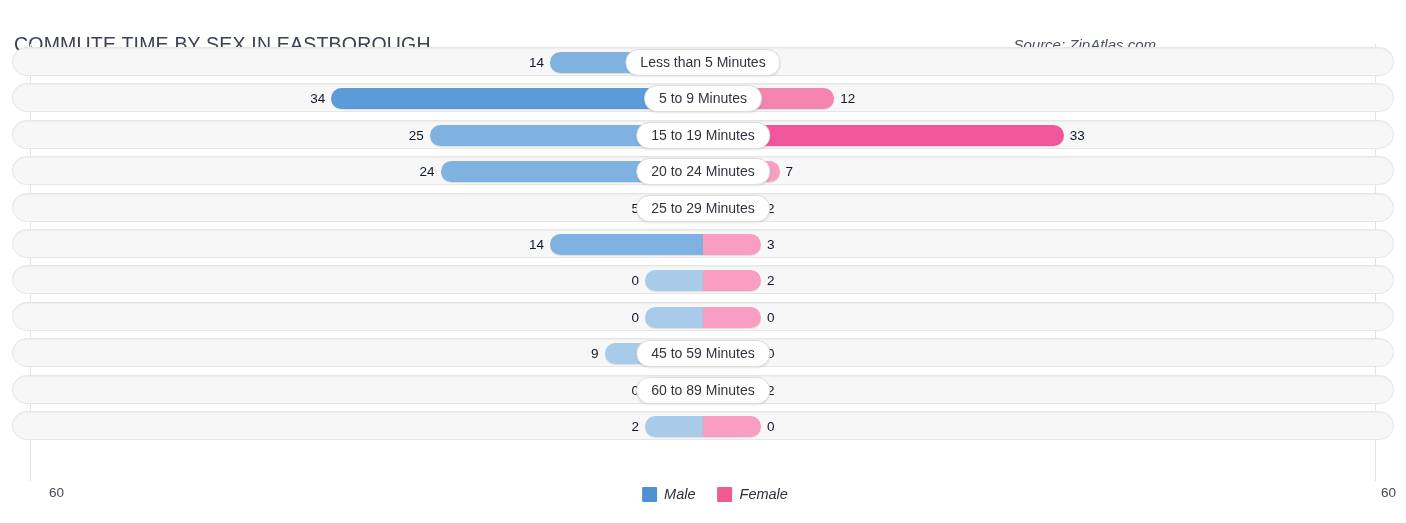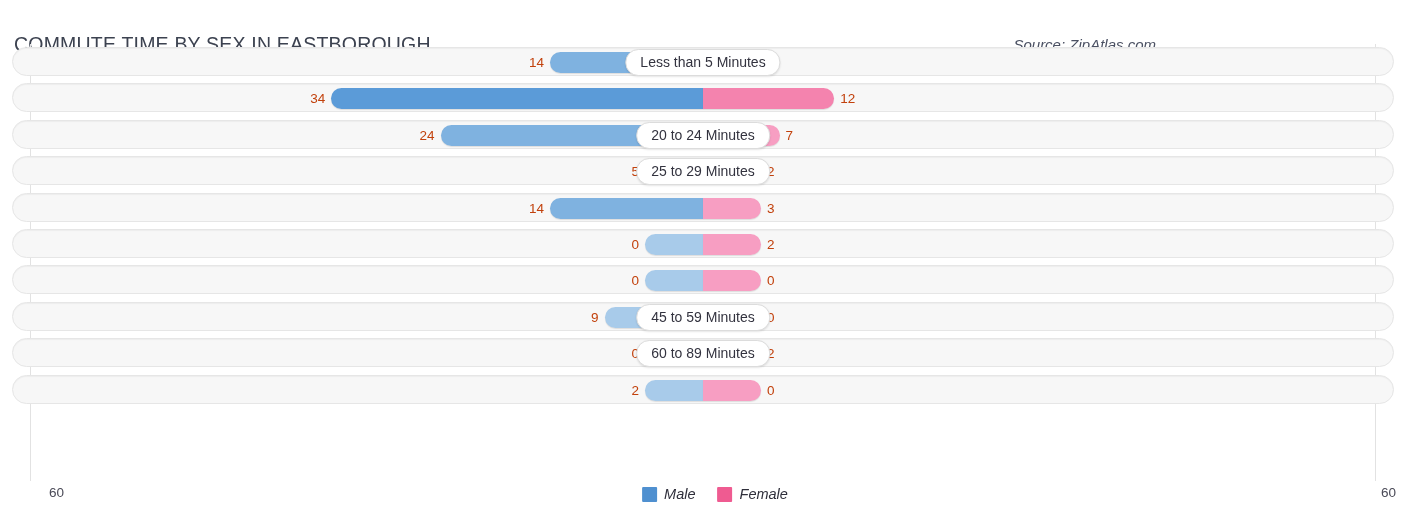--- a/index.html
+++ b/index.html
@@ -113,21 +113,21 @@
     border-radius: inherit;
     box-shadow: 0 1px 1px rgba(0,0,0,0.10);
   }
 
   .val {
     position: absolute;
     top: 8px;
     height: 21px;
     line-height: 21px;
     font-size: 13.5px;
-    color: #c2410c;
+    color: #0f172a;
     white-space: nowrap;
   }
   .val.male-out {
     right: 50%;
     text-align: right;
     padding-right: 6px;
   }
   .val.female-out {
     left: 50%;
     text-align: left;
@@ -227,20 +227,33 @@
         <div class="row">
           <div class="track"></div>
           <div class="bar male" style="width: 371.733px;">
             <div class="bar-inner" style="background: rgb(91, 155, 216);"></div>
           </div>
           <div class="bar female" style="width: 131.2px;">
             <div class="bar-inner" style="background: rgb(244, 131, 174);"></div>
           </div>
           <div class="val male-out" style="right: calc(50% + 371.733px);">34</div>
           <div class="val female-out" style="left: calc(50% + 131.2px);">12</div>
+          <div class="pill">5 to 9 Minutes</div>
+        </div>
+        <div class="row">
+          <div class="track"></div>
+          <div class="bar male" style="width: 273.333px;">
+            <div class="bar-inner" style="background: rgb(127, 178, 224);"></div>
+          </div>
+          <div class="bar female" style="width: 360.8px;">
+            <div class="bar-inner" style="background: rgb(240, 87, 154);"></div>
+          </div>
+          <div class="val male-out" style="right: calc(50% + 273.333px);">25</div>
+          <div class="val female-out" style="left: calc(50% + 360.8px);">33</div>
+          <div class="pill">15 to 19 Minutes</div>
         </div>
         <div class="row">
           <div class="track"></div>
           <div class="bar male" style="width: 262.4px;">
             <div class="bar-inner" style="background: rgb(127, 178, 224);"></div>
           </div>
           <div class="bar female" style="width: 76.5333px;">
             <div class="bar-inner" style="background: rgb(247, 158, 194);"></div>
           </div>
           <div class="val male-out" style="right: calc(50% + 262.4px);">24</div>

